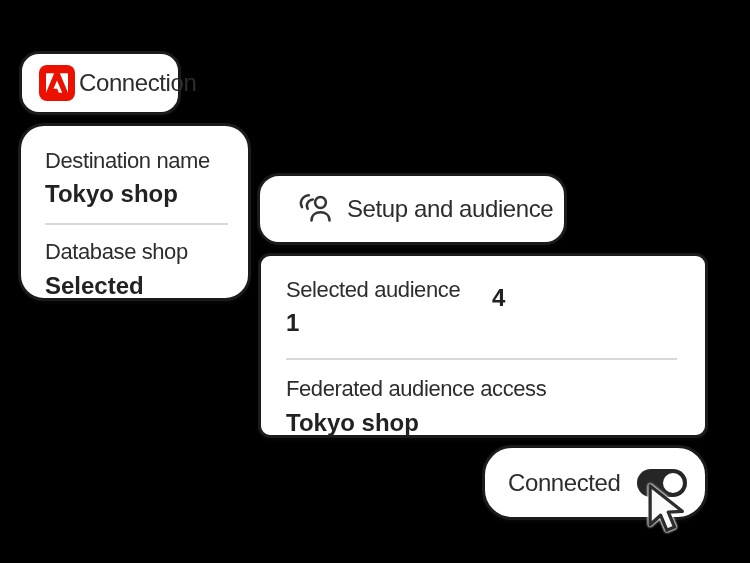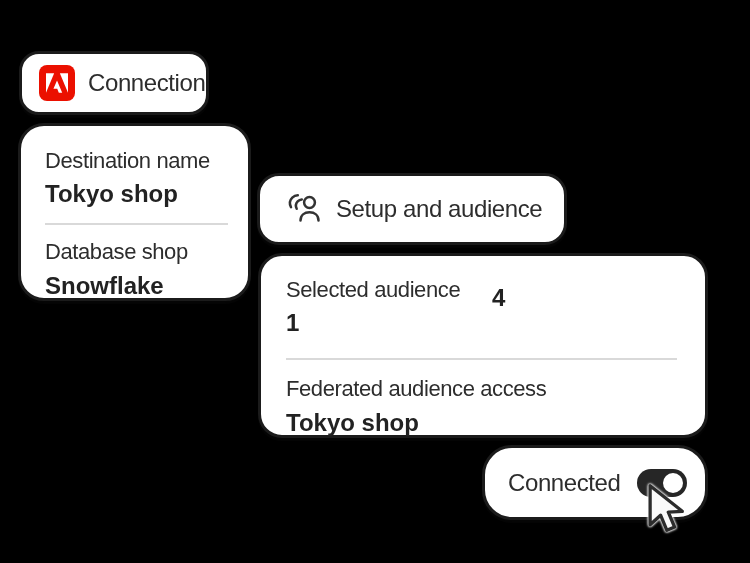--- a/index.html
+++ b/index.html
@@ -23,24 +23,24 @@
     align-items:center;
   }
   .chip-label{
     font-size:24px;
     letter-spacing:-0.4px;
     color:#2d2d2d;
     white-space:nowrap;
   }
   
   #connection-card{
-    left:19px;top:51px;width:190px;height:64px;
+    left:19px;top:51px;width:162px;height:64px;
     border-radius:20px;
     padding-left:17px;
-    gap:13px;
+    gap:4px;
   }
   .adobe-badge{
     width:36px;height:36px;
     background:#EB1000;
     border-radius:8px;
     display:flex;align-items:center;justify-content:center;
     flex:0 0 auto;
   }
   
   #destination-card{
@@ -64,28 +64,28 @@
   .divider{
     height:2px;
     background:#d9d9d9;
     margin:16px 0 15px 0;
   }
   #destination-card .divider{margin:15px 2px 14px 0;}
   
   #setup-card{
     left:257px;top:173px;width:310px;height:72px;
     border-radius:22px;
-    padding-left:24px;
+    padding-left:35px;
     gap:12px;
   }
   .audience-icon{flex:0 0 auto;display:flex;}
   
   #details-card{
     left:258px;top:253px;width:450px;height:185px;
-    border-radius:24px;
+    border-radius:12px;
     padding:21px 25px 0 25px;
   }
   .stats-row{display:flex;}
   .stat{flex:0 0 206px;}
   .stat:last-child{flex:1;}
   #details-card .divider{margin:21px 3px 16px 0;}
   
   #connected-card{
     left:482px;top:445px;width:226px;height:75px;
     border-radius:30px;
@@ -131,21 +131,21 @@
 </div>
 
 <div class="card" id="destination-card">
   <div class="field">
     <div class="field-label">Destination name</div>
     <div class="field-value">Tokyo shop</div>
   </div>
   <div class="divider"></div>
   <div class="field">
     <div class="field-label">Database shop</div>
-    <div class="field-value">Snowflake</div>
+    <div class="field-value">Selected</div>
   </div>
 </div>
 
 <div class="card chip" id="setup-card">
   <span class="audience-icon">
     <svg width="40" height="40" viewBox="0 0 40 40" fill="none" stroke="#333333" stroke-width="2.5" stroke-linecap="round" aria-hidden="true">
       <circle cx="25.5" cy="13.5" r="5.4"></circle>
       <path d="M16.5 31.5 c0-5.4 4-8.2 9-8.2 s9 2.8 9 8.2"></path>
       <path d="M13.8 6.3 c-2 0 -4 .8 -5.5 2.3 c-2.6 2.6 -3 6.3 -1.3 9.6"></path>
       <path d="M17.8 10.4 c-1.5 .1 -3 .8 -4.1 2 c-1.9 2 -2.2 4.9 -1 7.4"></path>

